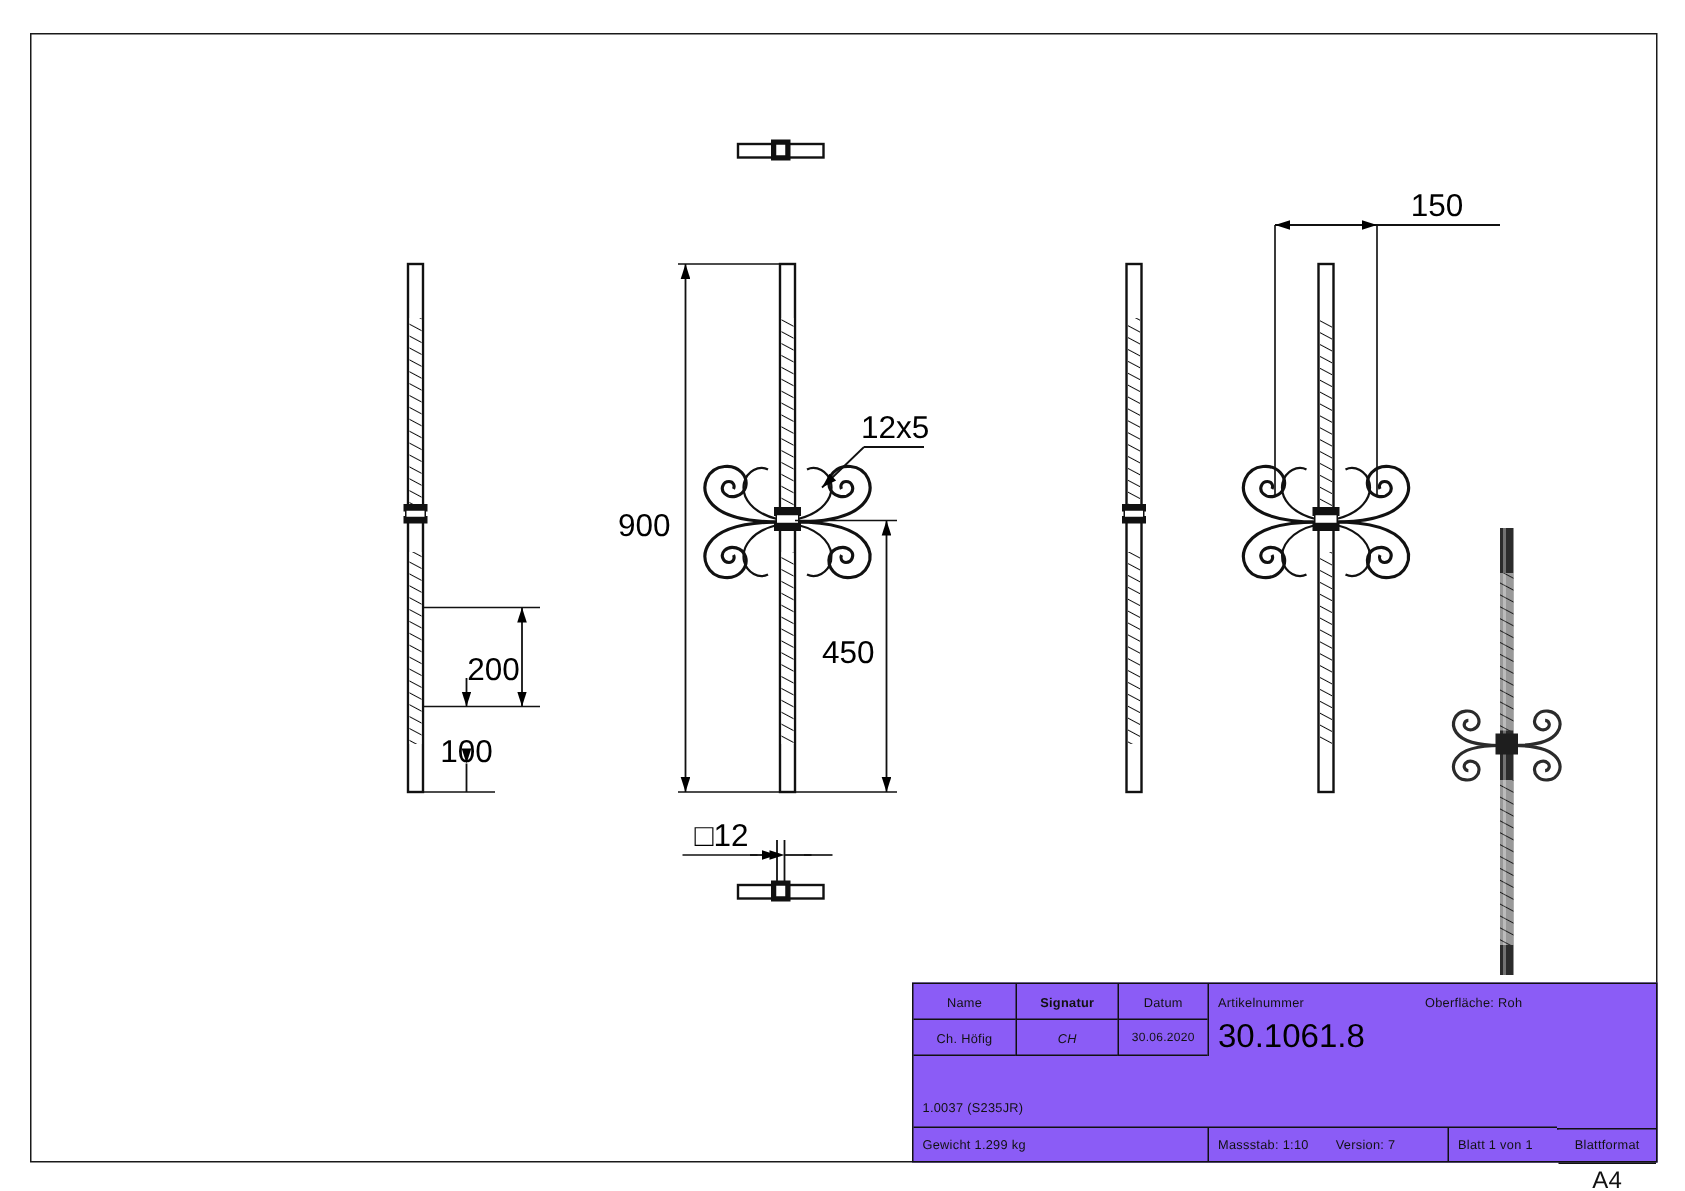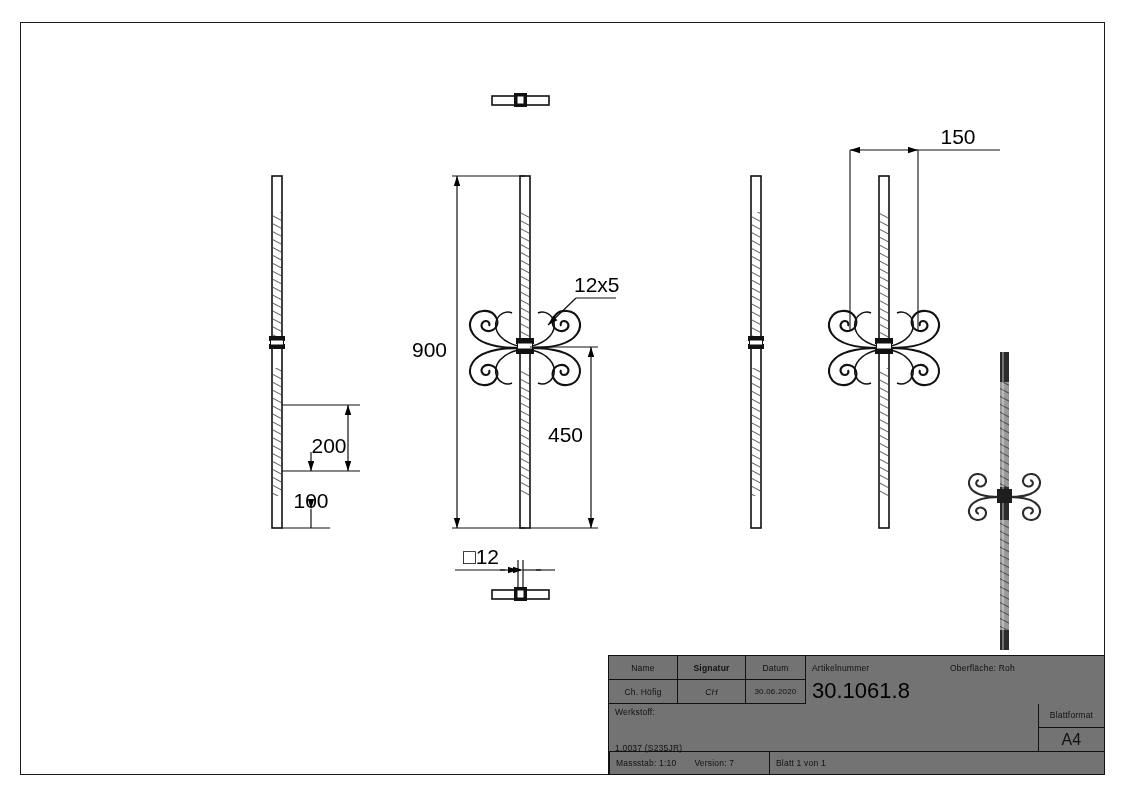--- a/index.html
+++ b/index.html
@@ -5,21 +5,21 @@
   html,body{margin:0;padding:0;background:#fff;}
   body{width:1123px;height:794px;overflow:hidden;
        font-family:"Liberation Sans",sans-serif;color:#000;}
   #sheet{position:relative;width:1123px;height:794px;background:#fff;}
   #frame{position:absolute;left:20px;top:22px;width:1085px;height:753px;
          border:1.5px solid #1a1a1a;box-sizing:border-box;}
   svg{position:absolute;left:0;top:0;overflow:visible;}
   .dimtxt{font-family:"Liberation Sans",sans-serif;font-size:21px;fill:#000;}
   
   #titleblock{position:absolute;left:608px;top:655px;width:497px;height:120px;
-              box-sizing:border-box;border:1.4px solid #111;background:#737373;}
+              box-sizing:border-box;border:1.4px solid #111;background:#8b5cf6;}
   .tb-row{display:flex;box-sizing:border-box;}
   .tb-cell{box-sizing:border-box;position:relative;
            font-size:8.5px;color:#111;padding:3px 6px;letter-spacing:.2px;}
   .bl{border-left:1.2px solid #111;}
   .bb{border-bottom:1.2px solid #111;}
   .ctr{text-align:center;}
   .r1{height:24px;}
   .r2{height:24px;}
   .r3{height:48px;}
   .r4{height:22px;}
@@ -213,30 +213,30 @@
     <div class="tb-row r2">
       <div class="tb-cell bb ctr vmid" style="width:68px;justify-content:center;">Ch. Höfig</div>
       <div class="tb-cell bb bl ctr vmid" style="width:68px;justify-content:center;font-style:italic;">CH</div>
       <div class="tb-cell bb bl ctr vmid" style="width:60px;justify-content:center;font-size:8px;">30.06.2020</div>
       <div class="tb-cell bl vmid artno" style="flex:1;padding-top:0;text-align:center;">30.1061.8</div>
       <div class="tb-cell" style="width:160px;"></div>
     </div>
 
     <div class="tb-row r3">
       <div class="tb-cell bb" style="flex:1;">
-        <div class="lbl">Werkstoff:</div>
         <div class="lbl" style="margin-top:26px;">1.0037 (S235JR)</div>
       </div>
-      <div class="tb-cell bb bl" style="width:66px;padding:0;">
+      <div class="tb-cell bb bl" style="width:66px;padding:0;margin-top:48px;">
         <div class="ctr lbl" style="height:23px;line-height:23px;border-bottom:1.2px solid #111;">Blattformat</div>
         <div class="a4" style="height:24px;line-height:24px;">A4</div>
       </div>
     </div>
 
     <div class="tb-row r4">
+      <div class="tb-cell vmid" style="width:196px;">Gewicht 1.299 kg</div>
       <div class="tb-cell bl vmid" style="width:160px;gap:18px;">
         <span>Massstab: 1:10</span>
         <span>Version: 7</span>
       </div>
       <div class="tb-cell bl vmid" style="flex:1;">Blatt 1 von 1</div>
     </div>
 
   </div>
 </div>
 

